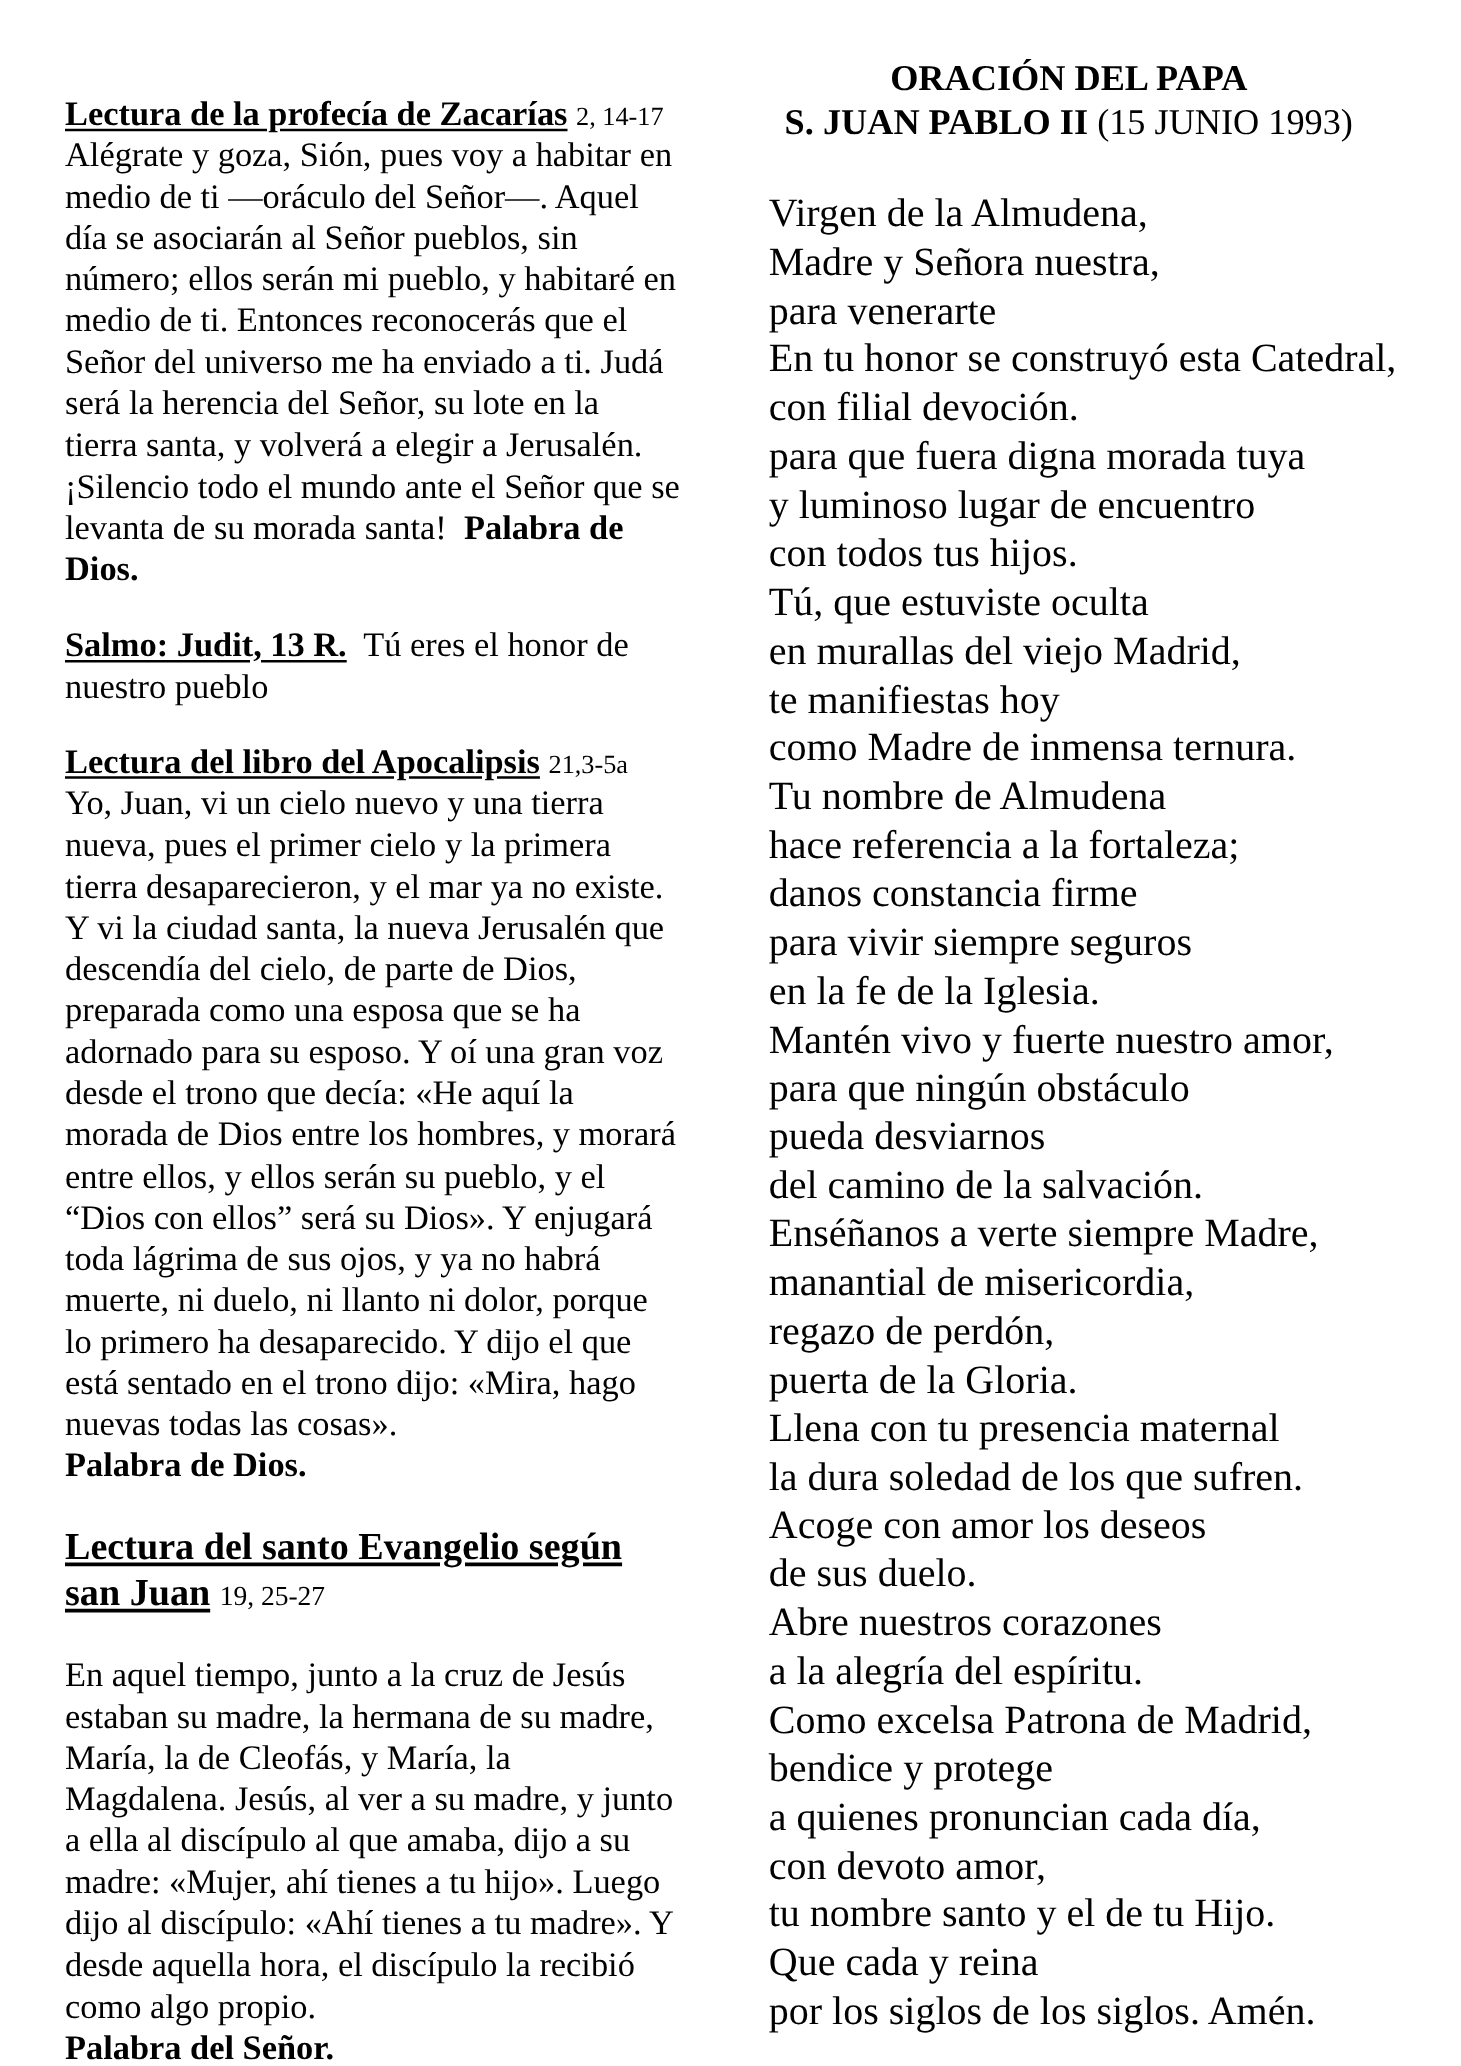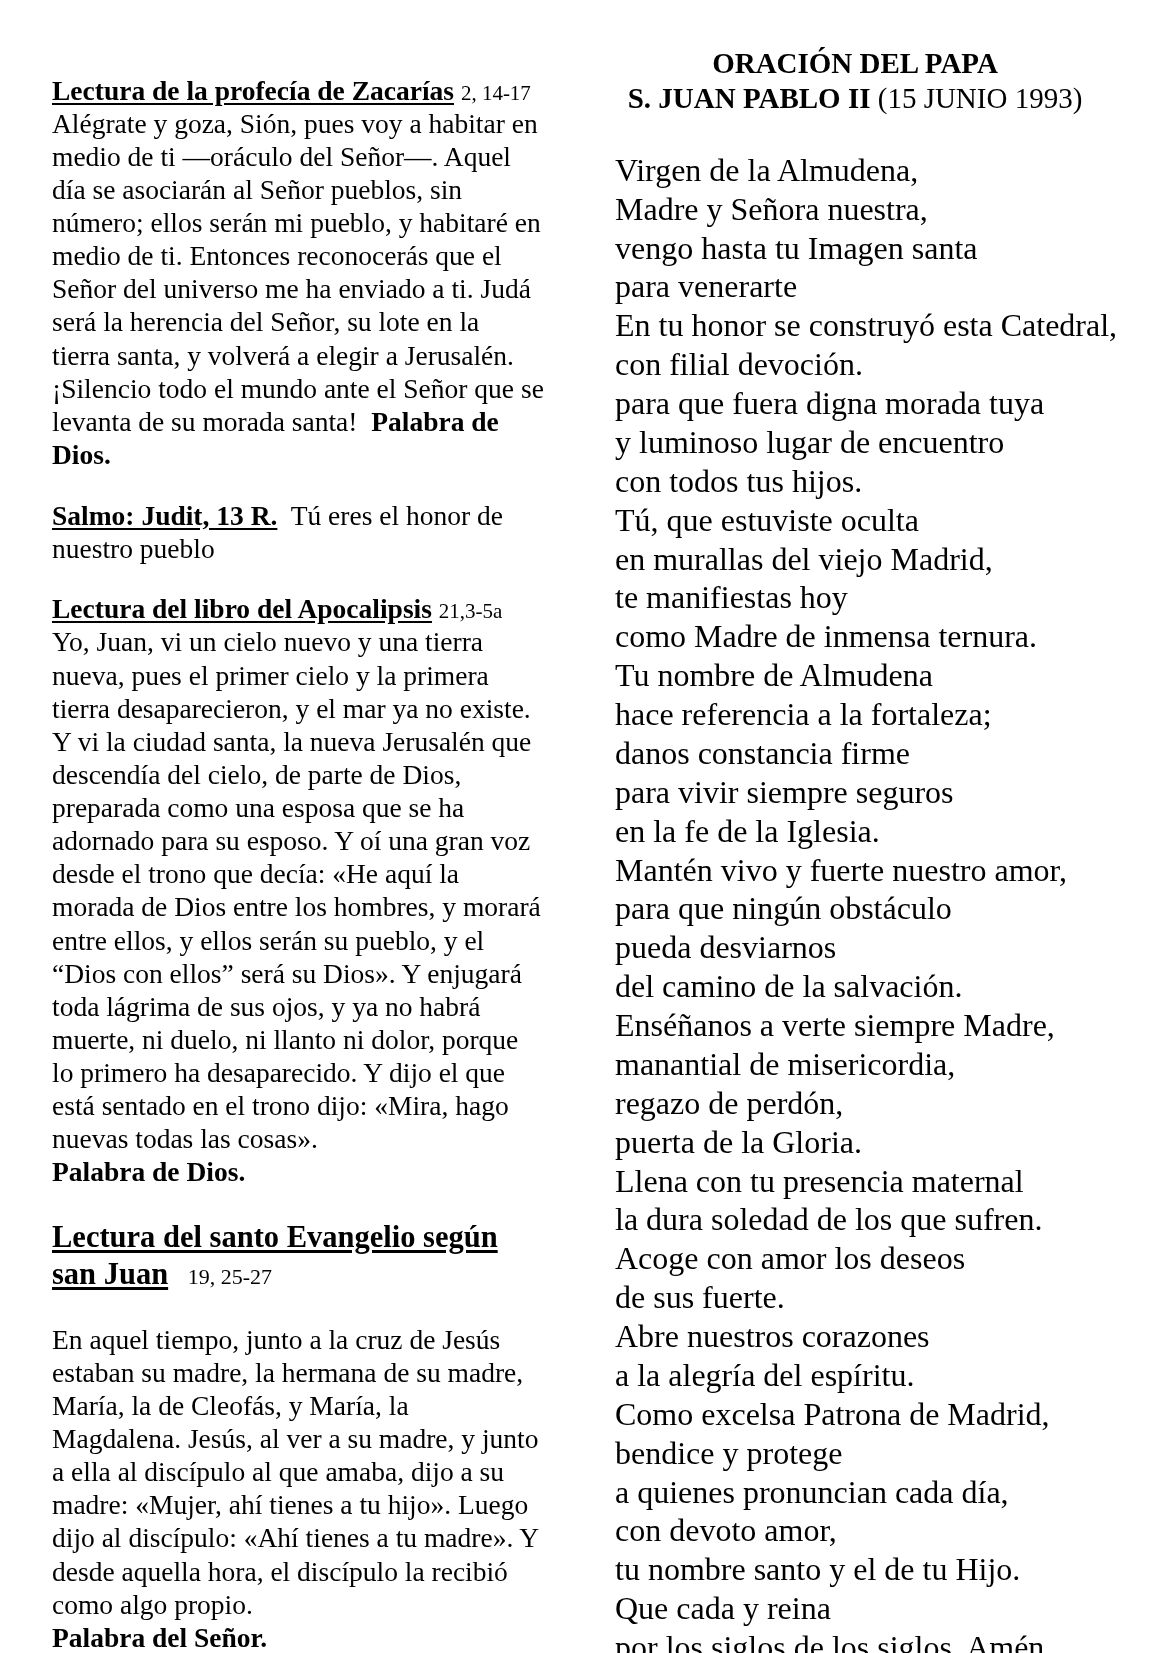--- a/index.html
+++ b/index.html
@@ -62,21 +62,20 @@
   .heading-ref {
     font-weight: normal;
     font-size: 21px;
   }
   .gospel .heading {
     font-size: 30.5px;
     line-height: 1.20;
   }
   .gospel .heading-ref {
     font-size: 22px;
-    margin-left: 12px;
   }
   .gospel-body {
     margin-top: 24px;
   }
   .response {
     font-weight: bold;
   }
   .psalm-title {
     font-weight: bold;
     text-decoration: underline;
@@ -132,21 +131,20 @@
 
     </div>
 
     <div class="col-right">
 
       <p class="prayer-header"><span>ORACIÓN DEL PAPA</span><br><span>S. JUAN PABLO II</span> <span class="date">(15 JUNIO 1993)</span></p>
 
       <div class="prayer-lines">
           <div class="prayer-line">Virgen de la Almudena,</div>
           <div class="prayer-line">Madre y Señora nuestra,</div>
-          <div class="prayer-line">vengo hasta tu Imagen santa</div>
           <div class="prayer-line">para venerarte</div>
           <div class="prayer-line">En tu honor se construyó esta Catedral,</div>
           <div class="prayer-line">con filial devoción.</div>
           <div class="prayer-line">para que fuera digna morada tuya</div>
           <div class="prayer-line">y luminoso lugar de encuentro</div>
           <div class="prayer-line">con todos tus hijos.</div>
           <div class="prayer-line">Tú, que estuviste oculta</div>
           <div class="prayer-line">en murallas del viejo Madrid,</div>
           <div class="prayer-line">te manifiestas hoy</div>
           <div class="prayer-line">como Madre de inmensa ternura.</div>
@@ -159,21 +157,21 @@
           <div class="prayer-line">para que ningún obstáculo</div>
           <div class="prayer-line">pueda desviarnos</div>
           <div class="prayer-line">del camino de la salvación.</div>
           <div class="prayer-line">Enséñanos a verte siempre Madre,</div>
           <div class="prayer-line">manantial de misericordia,</div>
           <div class="prayer-line">regazo de perdón,</div>
           <div class="prayer-line">puerta de la Gloria.</div>
           <div class="prayer-line">Llena con tu presencia maternal</div>
           <div class="prayer-line">la dura soledad de los que sufren.</div>
           <div class="prayer-line">Acoge con amor los deseos</div>
-          <div class="prayer-line">de sus fuerte.</div>
+          <div class="prayer-line">de sus duelo.</div>
           <div class="prayer-line">Abre nuestros corazones</div>
           <div class="prayer-line">a la alegría del espíritu.</div>
           <div class="prayer-line">Como excelsa Patrona de Madrid,</div>
           <div class="prayer-line">bendice y protege</div>
           <div class="prayer-line">a quienes pronuncian cada día,</div>
           <div class="prayer-line">con devoto amor,</div>
           <div class="prayer-line">tu nombre santo y el de tu Hijo.</div>
           <div class="prayer-line">Que cada y reina</div>
           <div class="prayer-line">por los siglos de los siglos. Amén.</div>
         </div>

